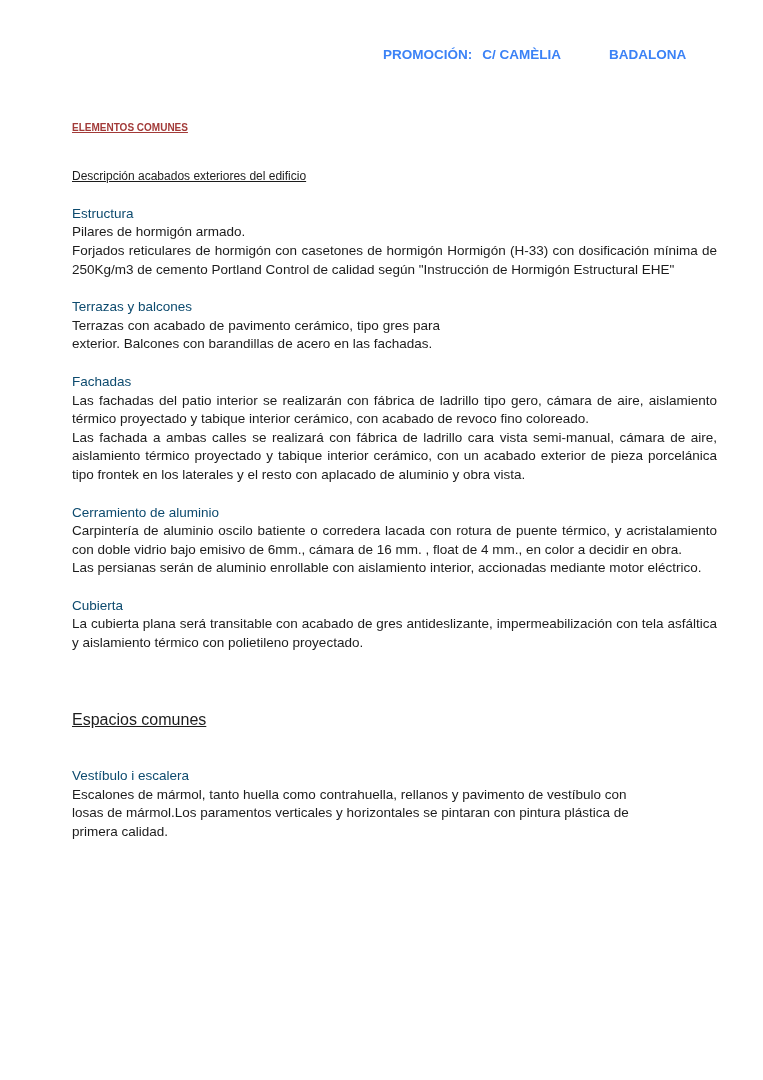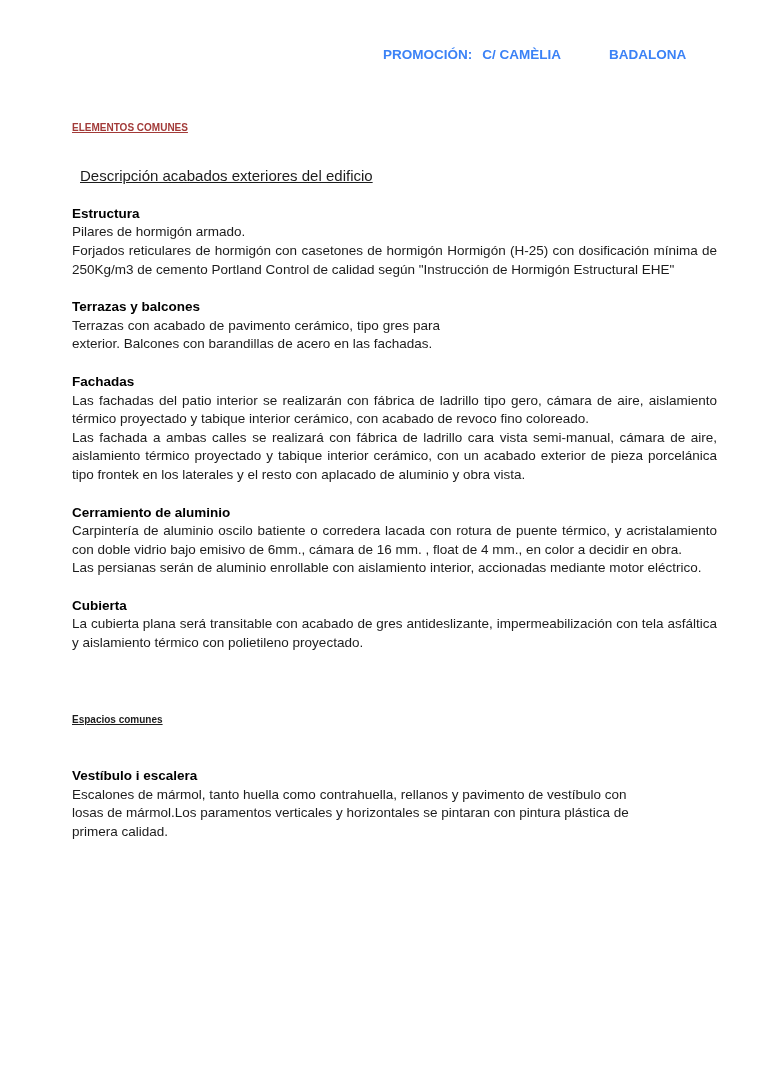--- a/index.html
+++ b/index.html
@@ -29,41 +29,41 @@
   .doc-header .hdr-label { margin-right: 10px; }
   .doc-header .hdr-street { margin-right: 48px; }
   .doc-title {
     margin: 54px 0 0 0;
     font-size: 10px;
     font-weight: bold;
     color: #a23a38;
     text-decoration: underline;
   }
   .doc-subtitle {
-    margin: 30px 0 0 8px;
-    font-size: 15px;
+    margin: 30px 0 0 0;
+    font-size: 12px;
     font-weight: normal;
     text-decoration: underline;
   }
   .sections-block { margin-top: 16px; }
   .doc-section { margin-top: 19px; }
   .section-heading {
     margin: 0;
     font-size: 13.5px;
-    font-weight: bold;
-    color: #000000;
+    font-weight: normal;
+    color: #0c4a6e;
   }
   .para { margin: 0; }
   .full-justify   { width: 645px; text-align: justify; }
   .narrow-justify { width: 368px; text-align: justify; }
   .medium-left    { width: 588px; text-align: left; }
   .doc-subtitle-2 {
     margin: 58px 0 0 0;
-    font-size: 10px;
-    font-weight: bold;
+    font-size: 16px;
+    font-weight: normal;
     text-decoration: underline;
   }
   .sections-block-2 { margin-top: 20px; }
   .sections-block-2 .doc-section { margin-top: 38px; }
 </style>
 </head>
 <body>
 
 <div class="page">
 
@@ -72,21 +72,21 @@
   </div>
 
   <h1 class="doc-title">ELEMENTOS COMUNES</h1>
 
   <h2 class="doc-subtitle">Descripción acabados exteriores del edificio</h2>
 
   <div class="sections-block" id="sections-1">
       <section class="doc-section">
         <h3 class="section-heading">Estructura</h3>
         <p class="para full-justify">Pilares de hormigón armado.</p>
-        <p class="para full-justify">Forjados reticulares de hormigón con casetones de hormigón Hormigón (H-25) con dosificación mínima de 250Kg/m3 de cemento Portland Control de calidad según "Instrucción de Hormigón Estructural EHE"</p>
+        <p class="para full-justify">Forjados reticulares de hormigón con casetones de hormigón Hormigón (H-33) con dosificación mínima de 250Kg/m3 de cemento Portland Control de calidad según "Instrucción de Hormigón Estructural EHE"</p>
       </section>
       <section class="doc-section">
         <h3 class="section-heading">Terrazas y balcones</h3>
         <p class="para narrow-justify">Terrazas con acabado de pavimento cerámico, tipo gres para exterior. Balcones con barandillas de acero en las fachadas.</p>
       </section>
       <section class="doc-section">
         <h3 class="section-heading">Fachadas</h3>
         <p class="para full-justify">Las fachadas del patio interior se realizarán con fábrica de ladrillo tipo gero, cámara de aire, aislamiento térmico proyectado y tabique interior cerámico, con acabado de revoco fino coloreado.</p>
         <p class="para full-justify">Las fachada a ambas calles se realizará con fábrica de ladrillo cara vista semi-manual, cámara de aire, aislamiento térmico proyectado y tabique interior cerámico, con un acabado exterior de pieza porcelánica tipo frontek en los laterales y el resto con aplacado de aluminio y obra vista.</p>
       </section>

